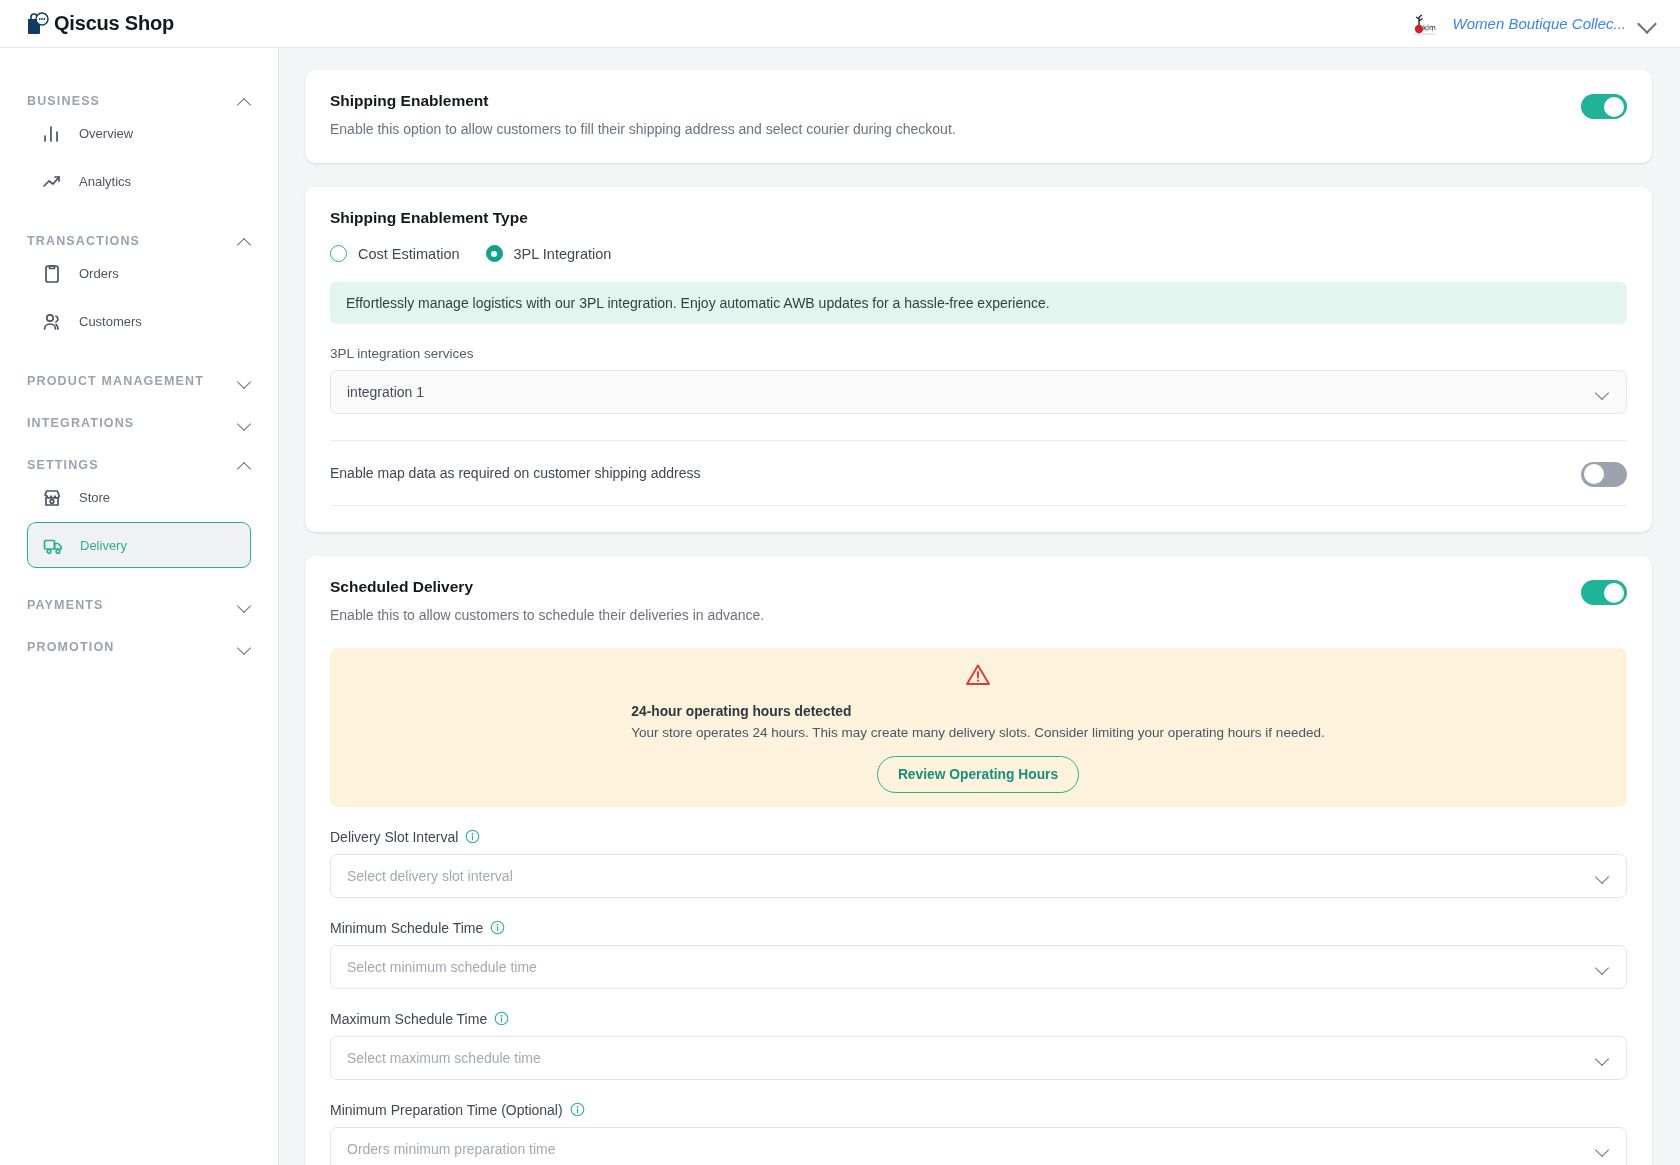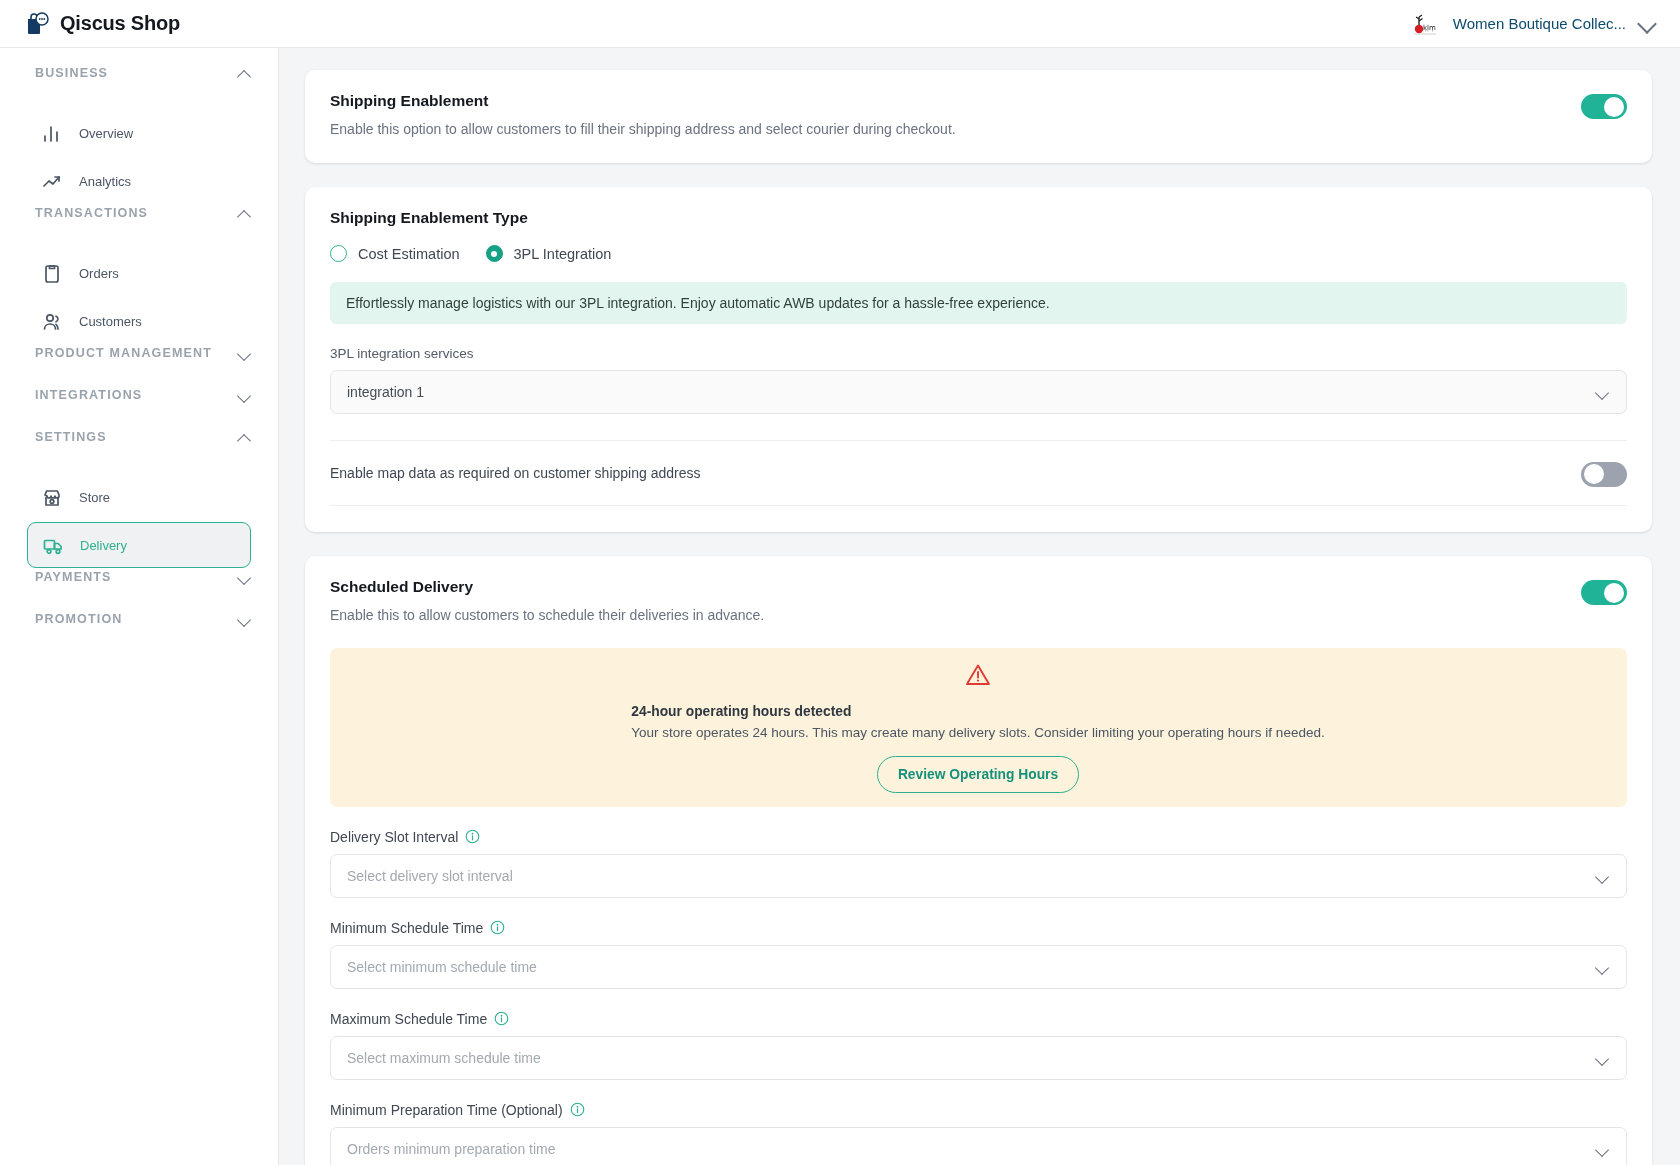--- a/index.html
+++ b/index.html
@@ -12,32 +12,32 @@
   .app { display: flex; flex-direction: column; width: 1680px; height: 1165px; }
 
   
   .topbar {
     height: 48px; flex: 0 0 48px;
     background: #ffffff;
     display: flex; align-items: center;
     border-bottom: 1px solid #e6e8ea;
     position: relative; z-index: 5;
   }
-  .brand { display: flex; align-items: center; gap: 10px; padding-left: 24px; width: 279px; }
+  .brand { display: flex; align-items: center; gap: 4px; padding-left: 24px; width: 279px; }
   .brand-logo { width: 26px; height: 26px; position: relative; flex: 0 0 26px; }
   .brand-name { font-size: 20px; font-weight: bold; color: #14181f; letter-spacing: -.2px; }
   .topbar-right {
     margin-left: auto; display: flex; align-items: center; gap: 12px;
     padding-right: 28px; cursor: pointer;
   }
   .shop-logo {
     width: 30px; height: 26px; position: relative; flex: 0 0 30px;
     display: flex; align-items: flex-end; justify-content: center;
   }
-  .shop-name { font-size: 15px; color: #0c4a6e; max-width: 200px; white-space: nowrap; }
+  .shop-name { font-size: 15px; color: #3b82f6; max-width: 200px; white-space: nowrap; font-style: italic; }
   .chev { width: 14px; height: 14px; position: relative; flex: 0 0 14px; }
   .chev::before {
     content: ""; position: absolute; left: 1px; top: 3px;
     width: 9px; height: 9px;
     border-right: 1.6px solid #6b7280; border-bottom: 1.6px solid #6b7280;
     transform: rotate(45deg);
   }
   .chev.up::before { transform: rotate(-135deg); top: 6px; }
   .chev.lg { width: 20px; height: 20px; }
   .chev.lg::before { width: 12px; height: 12px; left: 2px; top: 3px; border-width: 2px; }
@@ -45,23 +45,23 @@
   
   .body { display: flex; flex: 1 1 auto; min-height: 0; }
 
   
   .sidebar {
     width: 279px; flex: 0 0 279px;
     background: #ffffff; border-right: 1px solid #e6e8ea;
     padding-top: 18px; overflow-y: auto;
   }
   .group-head {
-    display: flex; align-items: flex-start; justify-content: space-between;
+    display: flex; align-items: flex-end; justify-content: space-between;
     padding: 0 26px 0 27px; height: 42px;
-    cursor: pointer; user-select: none; margin-left: 8px;
+    cursor: pointer; user-select: none;
   }
   .group-title {
     font-size: 12.5px; font-weight: bold; letter-spacing: 1.15px; color: #9aa3ad;
   }
   .nav-item {
     display: flex; align-items: center; gap: 16px;
     margin: 2px 27px; padding: 0 14px; height: 46px;
     border-radius: 9px; cursor: pointer;
     color: #4b5563; font-size: 13px;
   }

